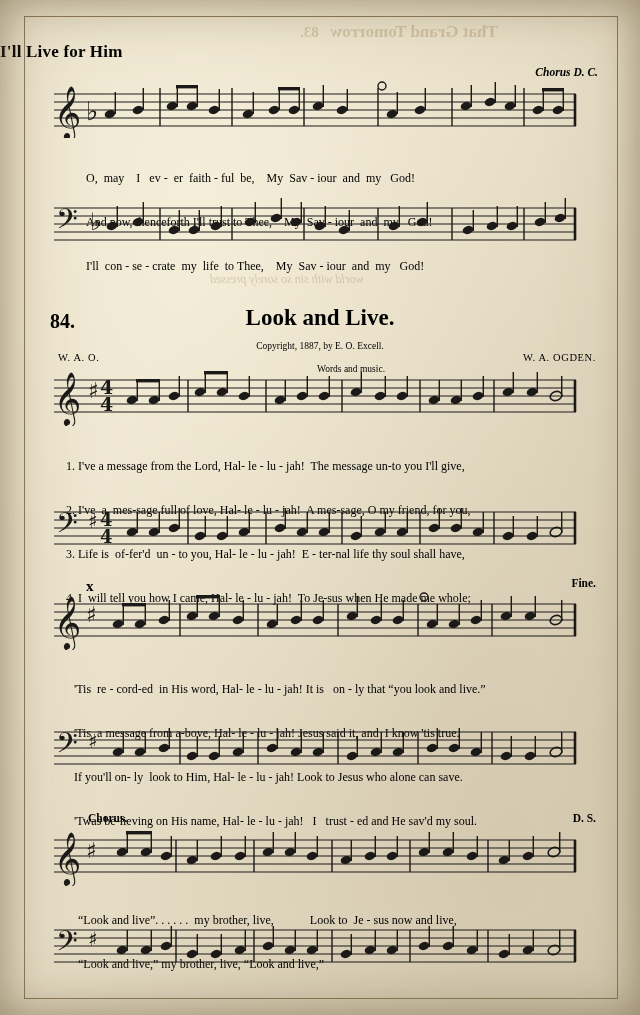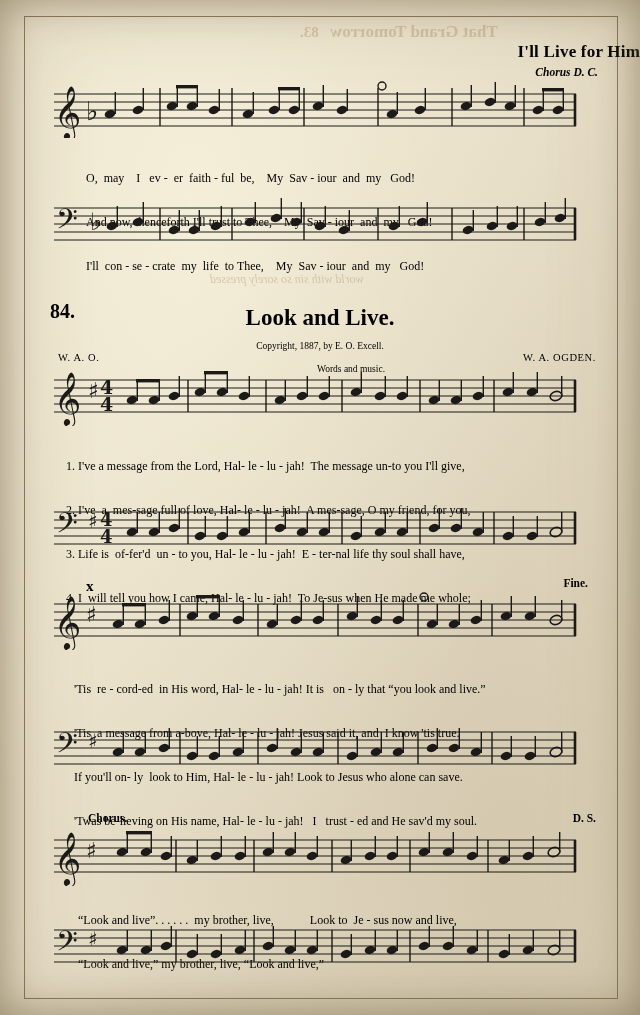--- a/index.html
+++ b/index.html
@@ -65,21 +65,21 @@
   .ghost-line {
     top: 272px;
     left: 210px;
     font-size: 12px;
     font-style: italic;
   }
 
   .title-main {
     position: absolute;
     width: 100%;
-    text-align: right;
+    text-align: left;
     font-size: 17px;
     font-weight: bold;
     letter-spacing: 0.2px;
   }
   .hymn-number {
     position: absolute;
     font-size: 20px;
     font-weight: bold;
   }
   .hymn-title {
@@ -275,21 +275,21 @@
         <rect x="474.6" y="10" width="1.4" height="21"></rect>
         <ellipse cx="498" cy="26" rx="5.4" ry="4" transform="rotate(-18 498 26)"></ellipse>
         <rect x="502.6" y="6" width="1.4" height="21"></rect>
         <ellipse cx="518" cy="22" rx="5.4" ry="4" transform="rotate(-18 518 22)"></ellipse>
         <rect x="522.6" y="2" width="1.4" height="21"></rect>
       </g>
     </svg>
   </div>
 
 
-  <div class="hymn-number" style="left:50px; top:300px;">84.</div>
+  <div class="hymn-number" style="left:50px; top:310px;">84.</div>
   <div class="hymn-title" style="top:305px;">Look and Live.</div>
   <div class="copyright" style="top:341px;">Copyright, 1887, by E. O. Excell.</div>
   <div class="copyright" style="top:364px;padding-left:31px;">Words and music.</div>
   <div class="credit-left" style="left:58px; top:352px;">W. A. O.</div>
   <div class="credit-right" style="right:44px; top:352px;">W. A. OGDEN.</div>
 
   <div class="stave-wrap" style="left:42px; top:368px;">
     <svg width="538" height="58" viewBox="0 0 538 58">
       <g stroke="#1b1a18" stroke-width="1">
         <line x1="12" y1="12" x2="534" y2="12"></line>
@@ -418,21 +418,21 @@
         <rect x="470.6" y="14" width="1.4" height="21"></rect>
         <ellipse cx="490" cy="34" rx="5.4" ry="4" transform="rotate(-18 490 34)"></ellipse>
         <rect x="494.6" y="14" width="1.4" height="21"></rect>
         <ellipse cx="514" cy="30" rx="6" ry="4.4" fill="none" stroke="#1b1a18" stroke-width="1.6" transform="rotate(-18 514 30)"></ellipse>
         <rect x="519" y="10" width="1.4" height="21"></rect>
       </g>
     </svg>
   </div>
 
   <div class="marker-plain" style="left:86px; top:578px; font-size:15px;">x</div>
-  <div class="marker-plain" style="right:52px; top:577px;">Fine.</div>
+  <div class="marker-plain" style="right:44px; top:577px;">Fine.</div>
 
   <div class="stave-wrap" style="left:42px; top:592px;">
     <svg width="538" height="58" viewBox="0 0 538 58">
       <g stroke="#1b1a18" stroke-width="1">
         <line x1="12" y1="12" x2="534" y2="12"></line>
         <line x1="12" y1="20" x2="534" y2="20"></line>
         <line x1="12" y1="28" x2="534" y2="28"></line>
         <line x1="12" y1="36" x2="534" y2="36"></line>
         <line x1="12" y1="44" x2="534" y2="44"></line>
       </g>

